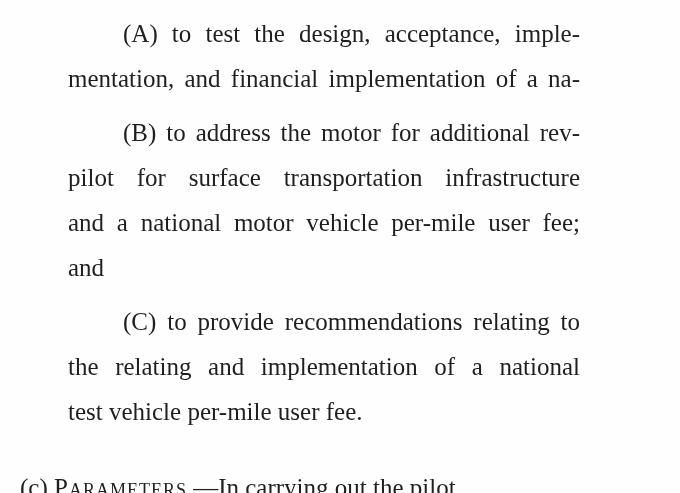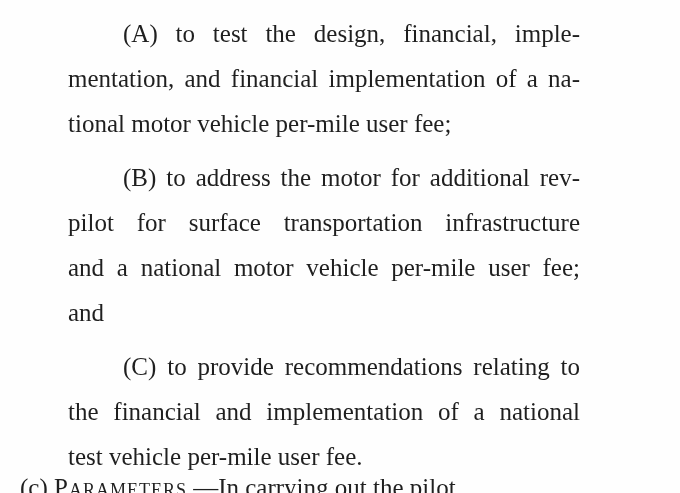--- a/index.html
+++ b/index.html
@@ -57,35 +57,34 @@
     font-variant: small-caps;
     letter-spacing: 1px;
   }
 </style>
 </head>
 <body>
 
 <div class="page">
 
   <div class="para">
-    <div class="line justify indent">(A) to test the design, financial, imple-</div>
+    <div class="line justify indent">(A) to test the design, acceptance, imple-</div>
     <div class="line justify">mentation, and financial implementation of a na-</div>
-    <div class="line">tional motor vehicle per-mile user fee;</div>
   </div>
 
   <div class="para">
     <div class="line justify indent">(B) to address the motor for additional rev-</div>
     <div class="line justify">pilot for surface transportation infrastructure</div>
     <div class="line justify">and a national motor vehicle per-mile user fee;</div>
     <div class="line">and</div>
   </div>
 
   <div class="para">
     <div class="line justify indent">(C) to provide recommendations relating to</div>
-    <div class="line justify">the financial and implementation of a national</div>
+    <div class="line justify">the relating and implementation of a national</div>
     <div class="line">test vehicle per-mile user fee.</div>
   </div>
 
 </div>
 
 <div class="partial-line">
   <span>(c) </span><span class="smallcaps">Parameters</span><span>.—In carrying out the pilot</span>
 </div>
 
 </body></html>

